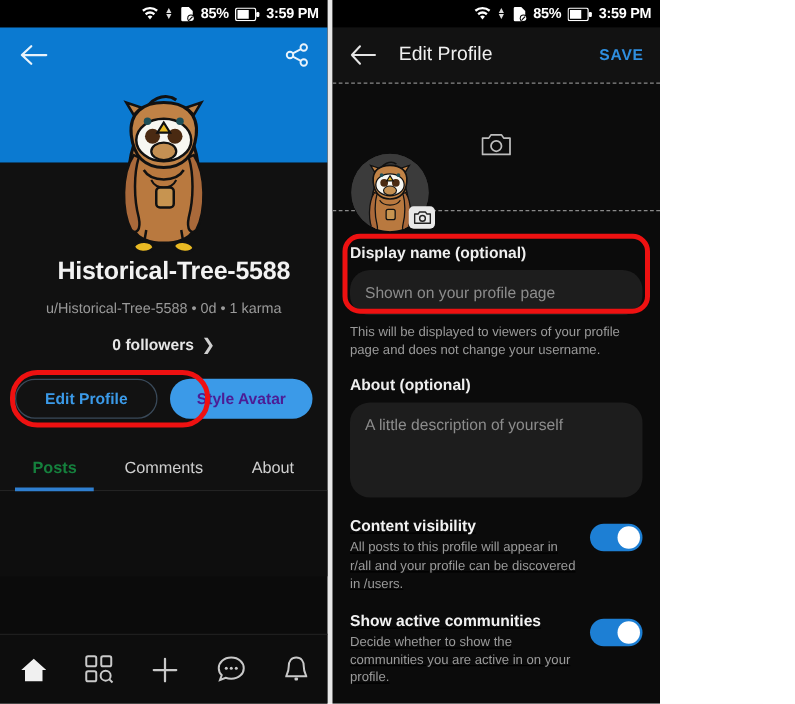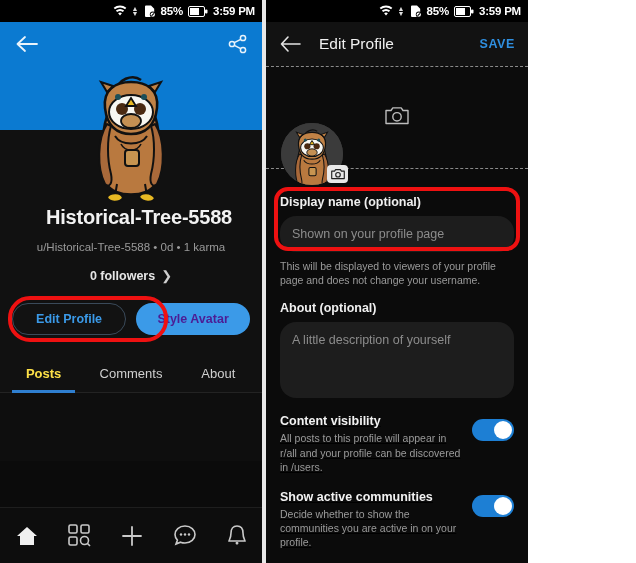--- a/index.html
+++ b/index.html
@@ -136,21 +136,21 @@
   }
   .tab {
     flex: 1;
     text-align: center;
     padding: 9px 0 11px 0;
     font-size: 13px;
     color: #cfcfcf;
     cursor: pointer;
     position: relative;
   }
-  .tab.active { color: #fde047; font-weight: bold; }
+  .tab.active { color: #15803d; font-weight: bold; }
   .tab.active::after {
     content: "";
     position: absolute;
     left: 14%; right: 14%;
     bottom: -1px; height: 3px;
     background: #2f7fd0;
   }
   .feed-empty { background:#0e0e0e; height: 68px; }
 
   

